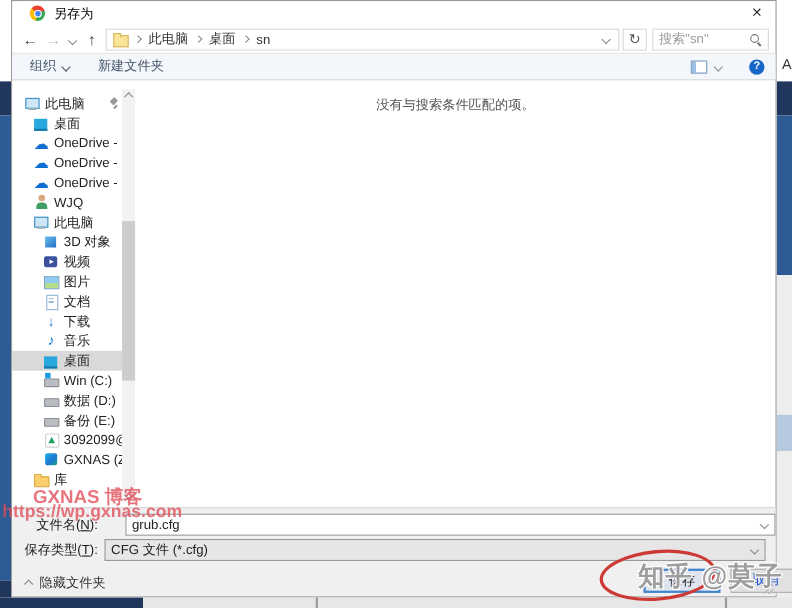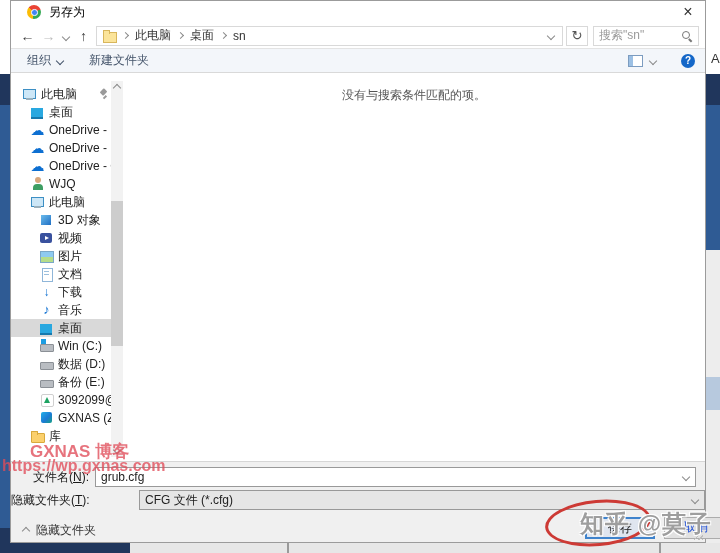--- a/index.html
+++ b/index.html
@@ -143,26 +143,26 @@
   .bc-folder { width:14px; height:14px; position:relative; flex:none; }
   .bc-folder::before { content:""; position:absolute; left:1px; top:3px; width:12px; height:9px;
       background:#fbe49a; border:1px solid #d8b65c; }
   .bc-folder::after { content:""; position:absolute; left:1px; top:1px; width:5px; height:3px;
       background:#fbe49a; border:1px solid #d8b65c; border-bottom:none; }
 
   
   .footer { position:absolute; left:0; bottom:0; width:694px; height:81px;
             background:#f0f0f0; border-top:1px solid #d6d6d6; }
   .frow { position:absolute; left:0; width:694px; height:20px; display:flex; align-items:center; }
-  .frow.name { top:5px; } .frow.type { top:28px; }
+  .frow.name { top:5px;gap:19px; } .frow.type { top:28px; }
   .flabel { width:84px; text-align:right; padding-right:6px; color:#1a1a1a; flex:none; white-space:nowrap; }
   .flabel .key { text-decoration:underline; }
   .fcombo { position:relative; width:601px; height:20px; border:1px solid #999;
             background:#fff; display:flex; align-items:center; padding:0 20px 0 5px; }
-  .fcombo.gray { background:#e6e6e6;margin-left:44px; }
+  .fcombo.gray { background:#e6e6e6; }
   .fcombo .chev { position:absolute; right:6px; top:6px; }
   .hide-folders { position:absolute; left:12px; top:60px; display:flex; gap:7px; align-items:center; color:#333; }
   .btn { position:absolute; top:55px; height:22px; text-align:center; line-height:18px; cursor:default;margin-left:26px; }
   .btn-save { left:548px; width:70px; background:#dfe5ef; border:2px solid #3f83cc; color:#222; }
   .btn-cancel { left:627px; width:64px; background:#e1e1e1; border:1px solid #acacac; color:#1d4ed8; }
   .grip { position:absolute; right:2px; bottom:2px; width:9px; height:9px;
           background:repeating-linear-gradient(135deg,#bdbdbd 0 1px,transparent 1px 3px); }
 
   
   .red-ellipse { position:absolute; left:545px; top:500px; width:106px; height:46px;
@@ -337,21 +337,21 @@
 
   <div class="footer">
     <div class="frow name">
       <span class="flabel"><span>文件名(</span><span class="key">N</span><span>):</span></span>
       <div class="fcombo">
         <span>grub.cfg</span>
         <span class="chev down small"></span>
       </div>
     </div>
     <div class="frow type">
-      <span class="flabel"><span>隐藏文件夹(</span><span class="key">T</span><span>):</span></span>
+      <span class="flabel"><span>保存类型(</span><span class="key">T</span><span>):</span></span>
       <div class="fcombo gray">
         <span>CFG 文件 (*.cfg)</span>
         <span class="chev down small"></span>
       </div>
     </div>
     <div class="hide-folders">
       <span class="chev up small"></span>
       <span>隐藏文件夹</span>
     </div>
     <div class="btn btn-save">保存</div>

